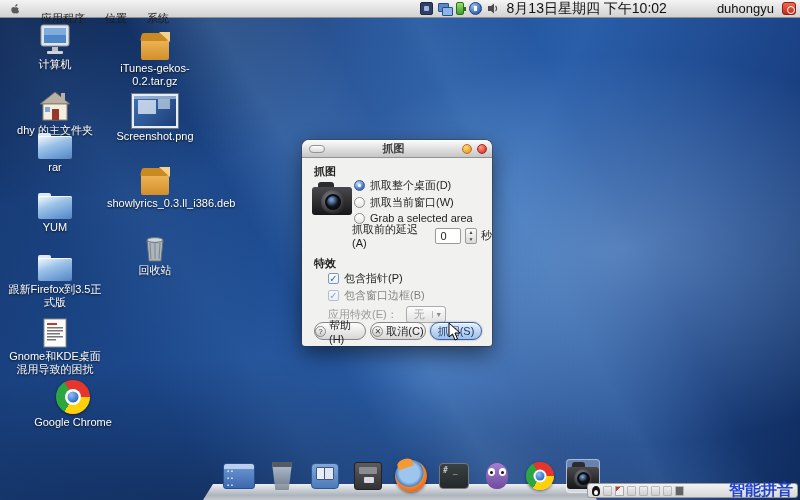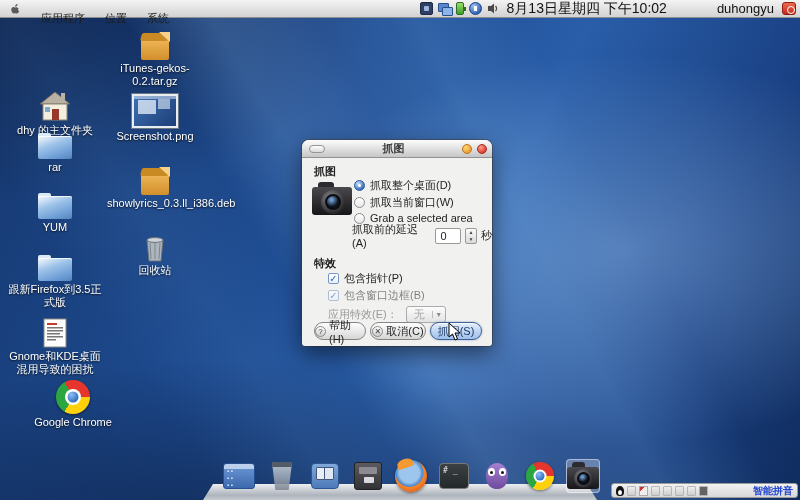--- a/index.html
+++ b/index.html
@@ -149,21 +149,21 @@
   .cam .clens-o { position:absolute; border-radius:50%; background:radial-gradient(circle at 40% 35%, #8a8a92, #2a2a2e 70%); }
   .cam .clens-i { position:absolute; border-radius:50%; background:radial-gradient(circle at 38% 32%, #6fa0d8 8%, #10141c 60%); border:2px solid #0c0c10; }
 
   
   .scim { position:absolute; right:2px; bottom:2px; height:15px; background:linear-gradient(#f2f2f2,#d8d8d8);
     border:1px solid #9a9a9a; border-radius:3px; display:flex; align-items:center; gap:3px; padding:0 4px; z-index:40; }
   .scim .sic { width:9px; height:10px; background:linear-gradient(#eee,#ccc); border:1px solid #aaa; border-radius:1px; opacity:.8; }
   .scim .tux { width:8px; height:10px; background:#111; border-radius:50% 50% 40% 40%; position:relative; }
   .scim .tux::after { content:""; position:absolute; left:2px; top:4px; width:4px; height:5px; background:#fff; border-radius:50%; }
   .scim .pen { width:9px; height:10px; background:linear-gradient(135deg,#c33 30%, #eee 31%); border:1px solid #aaa; }
-  .scim .label { font-size:10px; font-weight:bold; color:#2244cc; padding-left:2px;margin-left:40px; }
+  .scim .label { font-size:16px; font-weight:bold; color:#2244cc; padding-left:2px;margin-left:40px; }
 
   
   .cursor { position:absolute; z-index:99; }
 </style>
 </head>
 <body>
 
 <div class="screen">
   <div class="streaks"></div>
 
@@ -185,20 +185,32 @@
             <polygon points="1,4 4,4 7,1.5 7,11.5 4,9 1,9" fill="#4a4a4a"></polygon>
             <path d="M8.5 4 A3.5 3.5 0 0 1 8.5 9" stroke="#4a4a4a" fill="none" stroke-width="1.2"></path>
           </svg>
       </span>
       <span class="clock">8月13日星期四 下午10:02</span>
       <span class="user">duhongyu</span>
       <span class="tray-ic ic-exit"></span>
     </div>
   </div>
 
+  <div class="dicon" style="left:7px; top:24px;">
+    <div class="ig">
+      <svg width="34" height="32" viewBox="0 0 34 32">
+          <rect x="3" y="1" width="28" height="21" rx="2" fill="#dfe5ea" stroke="#8b949c"></rect>
+          <rect x="6" y="4" width="22" height="15" fill="#4f86c8"></rect>
+          <rect x="6" y="4" width="22" height="7" fill="#7fabdd"></rect>
+          <rect x="14" y="23" width="6" height="4" fill="#b8c0c8"></rect>
+          <rect x="9" y="27" width="16" height="3" rx="1" fill="#ccd3d9"></rect>
+        </svg>
+    </div>
+    <div class="lbl">计算机</div>
+  </div>
 
   <div class="dicon" style="left:7px; top:90px;">
     <div class="ig">
       <svg width="34" height="32" viewBox="0 0 34 32">
           <polygon points="17,2 32,14 2,14" fill="#b9b2a4" stroke="#6e685c"></polygon>
           <rect x="5" y="14" width="24" height="16" fill="#f3eedd" stroke="#8c8678"></rect>
           <rect x="14" y="19" width="7" height="11" fill="#96382a"></rect>
           <rect x="7" y="17" width="5" height="5" fill="#7fa8d0"></rect>
           <rect x="23" y="3" width="4" height="7" fill="#b9b2a4"></rect>
         </svg>

